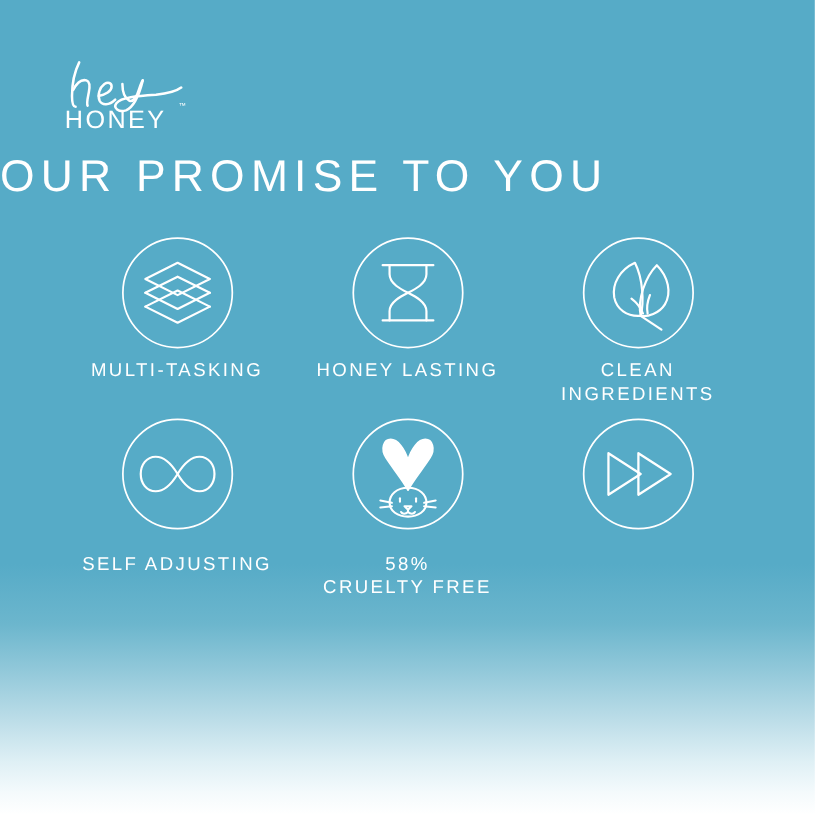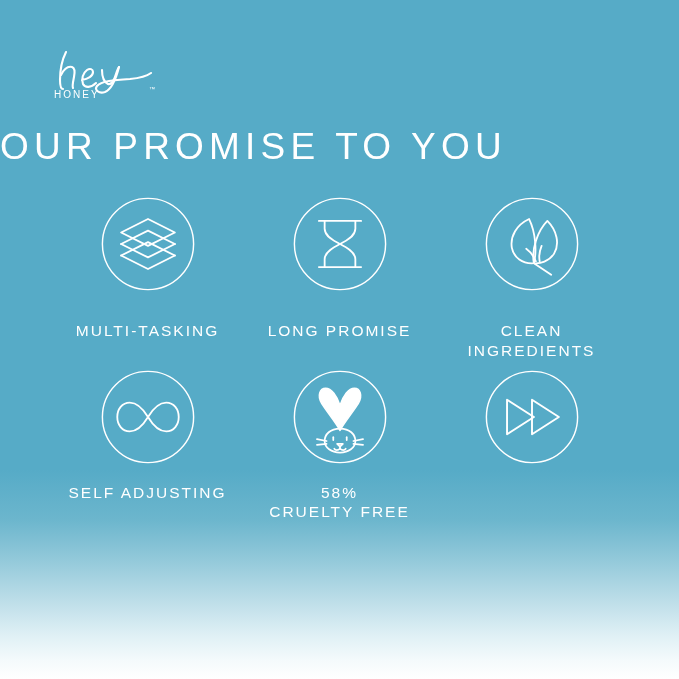--- a/index.html
+++ b/index.html
@@ -46,21 +46,21 @@
     left: 0;
     top: 0;
     width: 110px;
     height: 46px;
   }
   #brand-logo .logo-wordmark {
     position: absolute;
     left: 2px;
     top: 42px;
     color: #ffffff;
-    font-size: 10px;
+    font-size: 21px;
     letter-spacing: 2.0px;
     font-weight: 400;
     line-height: 1;
     white-space: nowrap;
   }
   #brand-logo .logo-tm {
     position: absolute;
     left: 97px;
     top: 38px;
     color: #ffffff;
@@ -104,21 +104,21 @@
     align-items: center;
   }
 
   .icon-circle {
     width: 96px;
     height: 96px;
     display: block;
   }
 
   .promise-label {
-    margin-top: 29px;
+    margin-top: 7px;
     color: #ffffff;
     font-size: 15.5px;
     letter-spacing: 2.0px;
     line-height: 1.28;
     text-align: center;
     font-weight: 400;
     white-space: pre-line;
   }
   .row-bottom .promise-label { margin-top: 18px; }
 </style>
@@ -167,21 +167,21 @@
       <div class="promise-item">
         <svg class="icon-circle" viewBox="0 0 100 100" aria-hidden="true">
           <circle cx="50" cy="50" r="47.5" fill="none" stroke="#ffffff" stroke-width="1.5"></circle>
           <g fill="none" stroke="#ffffff" stroke-width="1.9" stroke-linejoin="round" stroke-linecap="round">
             <line x1="28" y1="26" x2="72" y2="26"></line>
             <line x1="28" y1="74" x2="72" y2="74"></line>
             <path d="M34 26 L34 34 C34 42, 44 47, 50 50 C56 53, 66 58, 66 66 L66 74"></path>
             <path d="M66 26 L66 34 C66 42, 56 47, 50 50 C44 53, 34 58, 34 66 L34 74"></path>
           </g>
         </svg>
-        <div class="promise-label">LONG PROMISE</div>
+        <div class="promise-label">HONEY LASTING</div>
       </div>
 
       <div class="promise-item">
         <svg class="icon-circle" viewBox="0 0 100 100" aria-hidden="true">
           <circle cx="50" cy="50" r="47.5" fill="none" stroke="#ffffff" stroke-width="1.5"></circle>
           <g fill="none" stroke="#ffffff" stroke-width="1.9" stroke-linejoin="round" stroke-linecap="round">
             <path d="M47 24 C34 30, 27 42, 29 54 C31 64, 40 71, 52 70 C55 58, 54 38, 47 24 Z"></path>
             <path d="M66 26 C76 36, 79 50, 73 60 C68 68, 58 71, 52 70 C49 56, 56 36, 66 26 Z"></path>
             <path d="M52 70 L70 82"></path>
             <path d="M60 52 C58 57, 57 63, 58 68"></path>

